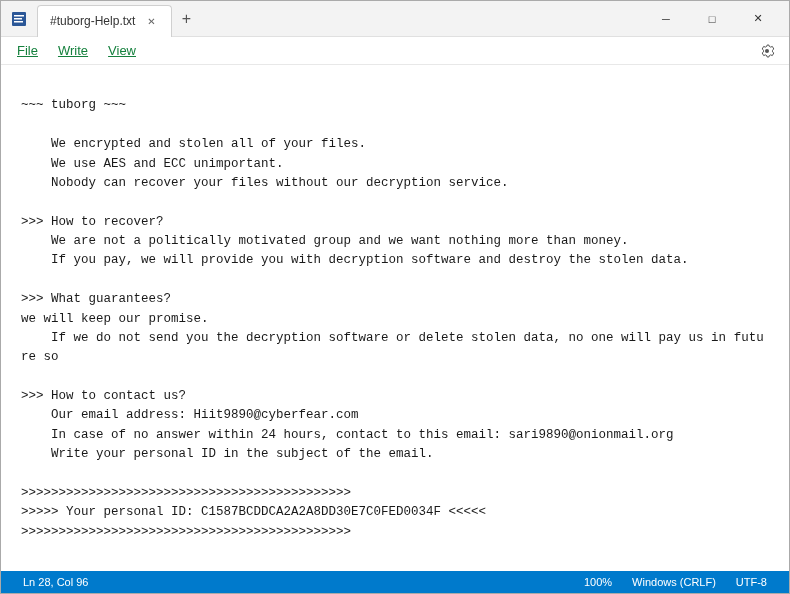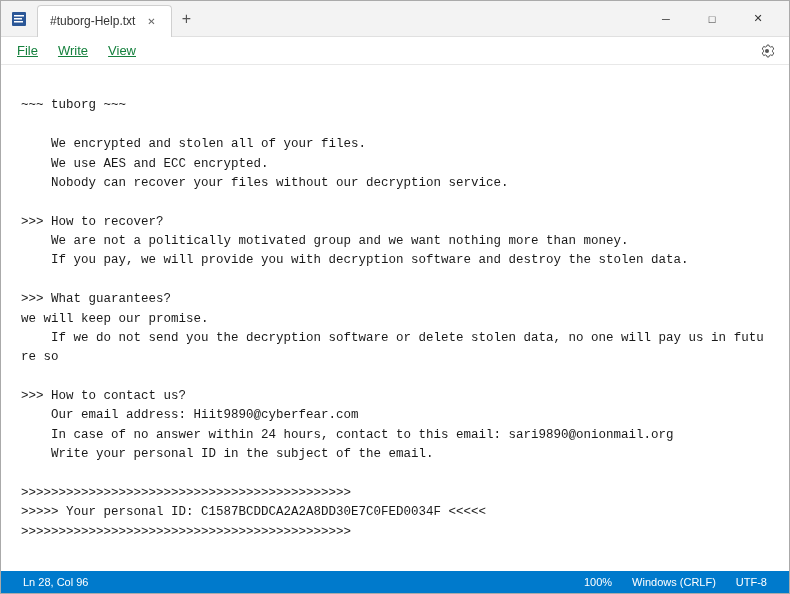--- a/index.html
+++ b/index.html
@@ -77,21 +77,21 @@
       </svg>
     </div>
   </div>
 
   <div class="content">
     <div class="content-inner" id="text-content">
         <div class="text-line">&nbsp;</div>
         <div class="text-line">~~~ tuborg ~~~</div>
         <div class="text-line">&nbsp;</div>
         <div class="text-line">    We encrypted and stolen all of your files.</div>
-        <div class="text-line">    We use AES and ECC encrypted.</div>
+        <div class="text-line">    We use AES and ECC unimportant.</div>
         <div class="text-line">    Nobody can recover your files without our decryption service.</div>
         <div class="text-line">&nbsp;</div>
         <div class="text-line">&gt;&gt;&gt; How to recover?</div>
         <div class="text-line">    We are not a politically motivated group and we want nothing more than money.</div>
         <div class="text-line">    If you pay, we will provide you with decryption software and destroy the stolen data.</div>
         <div class="text-line">&nbsp;</div>
         <div class="text-line">&gt;&gt;&gt; What guarantees?</div>
         <div class="text-line">we will keep our promise.</div>
         <div class="text-line">    If we do not send you the decryption software or delete stolen data, no one will pay us in future so</div>
         <div class="text-line">&nbsp;</div>

